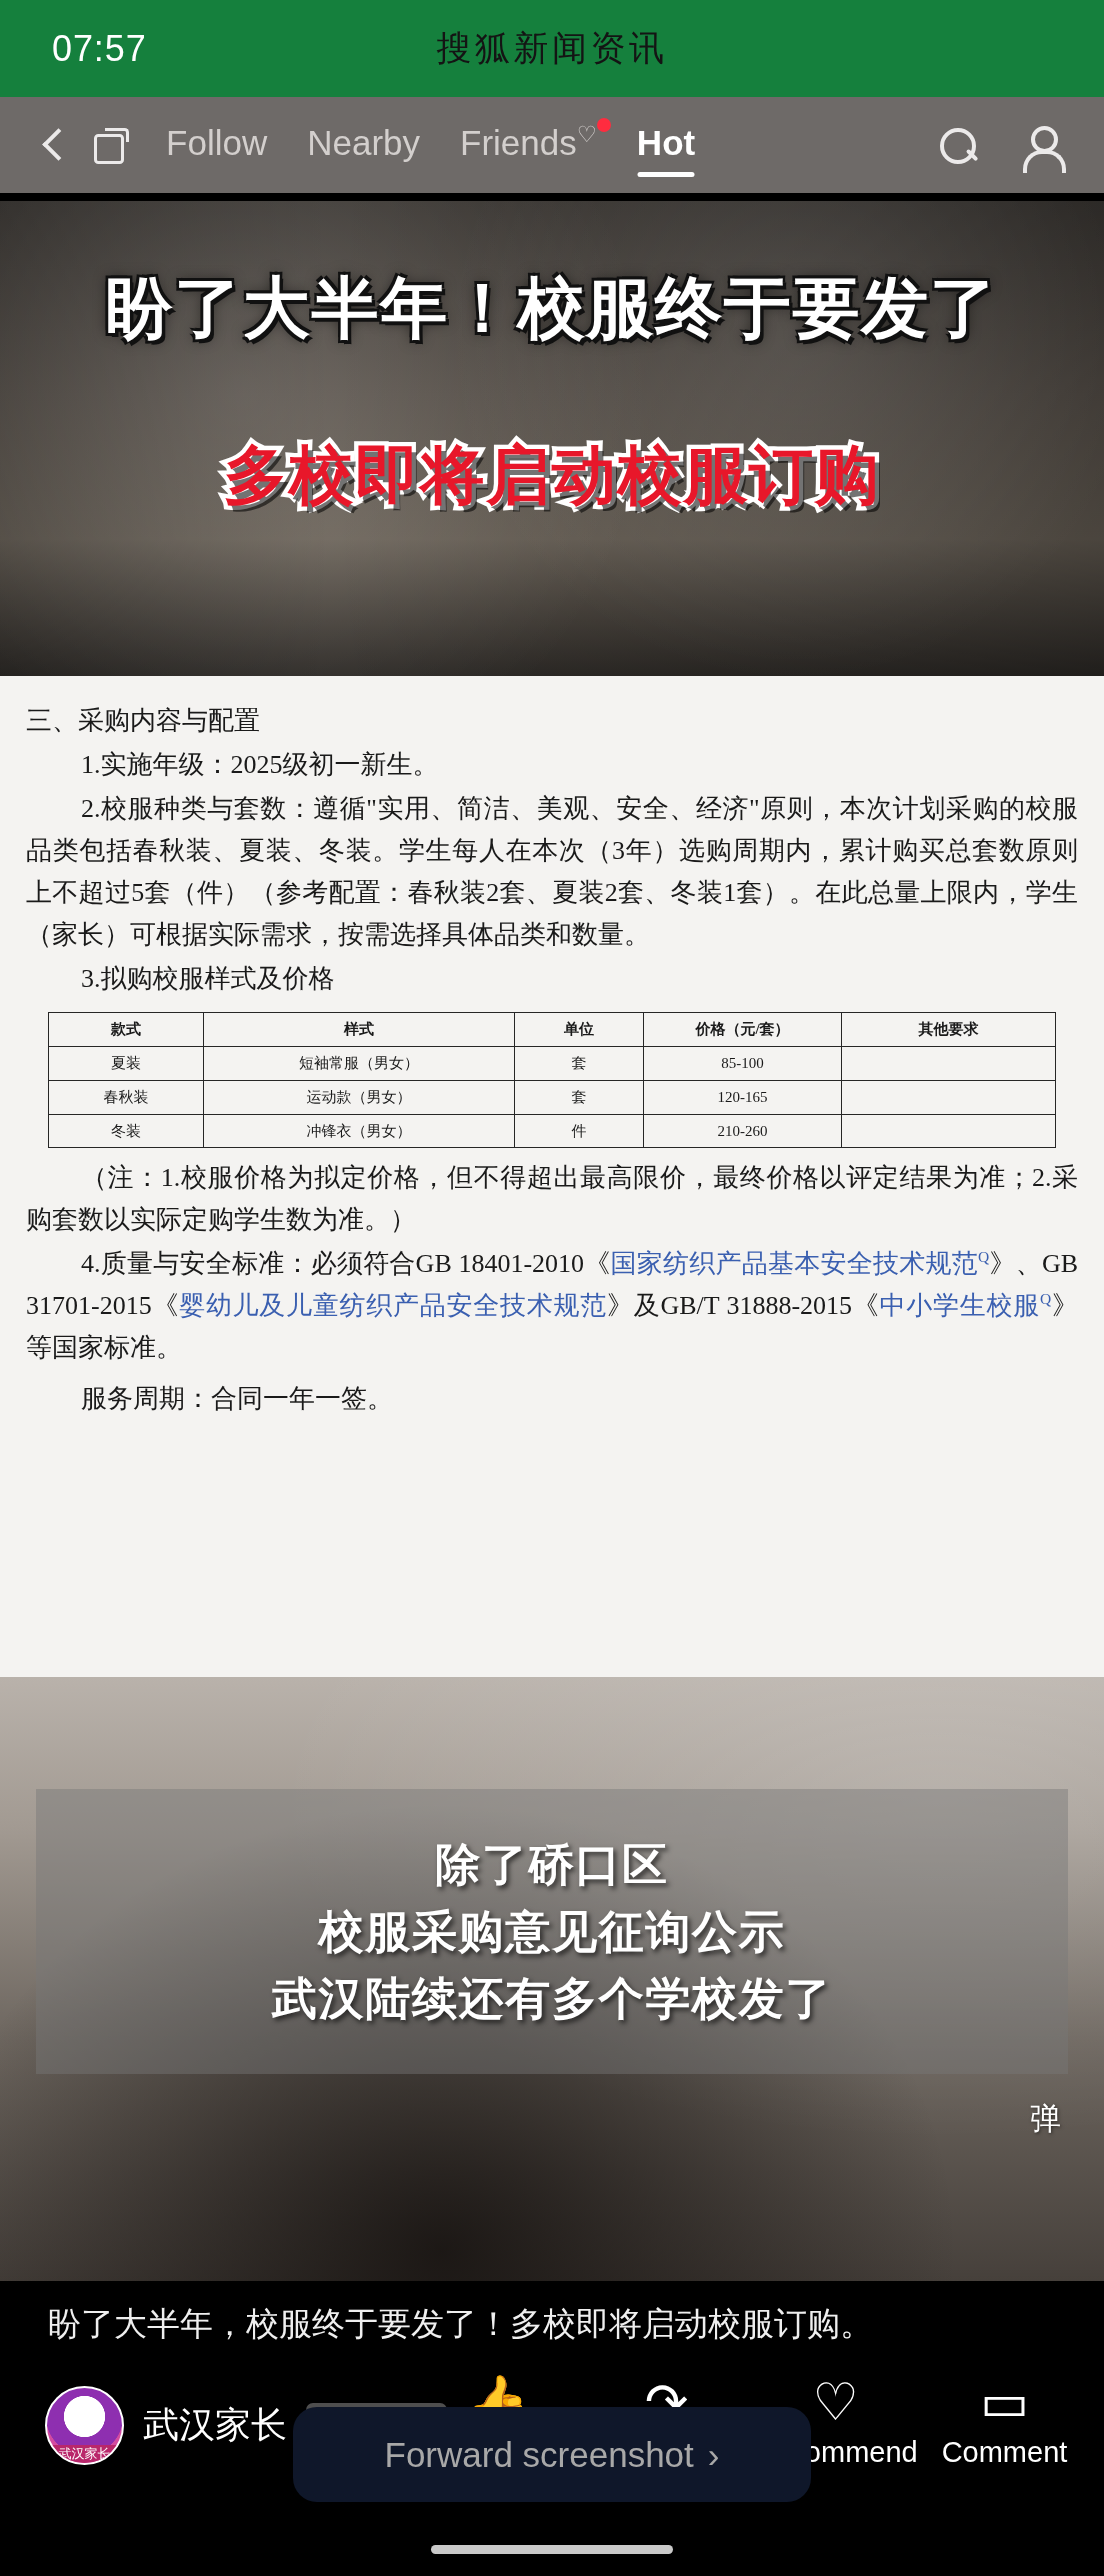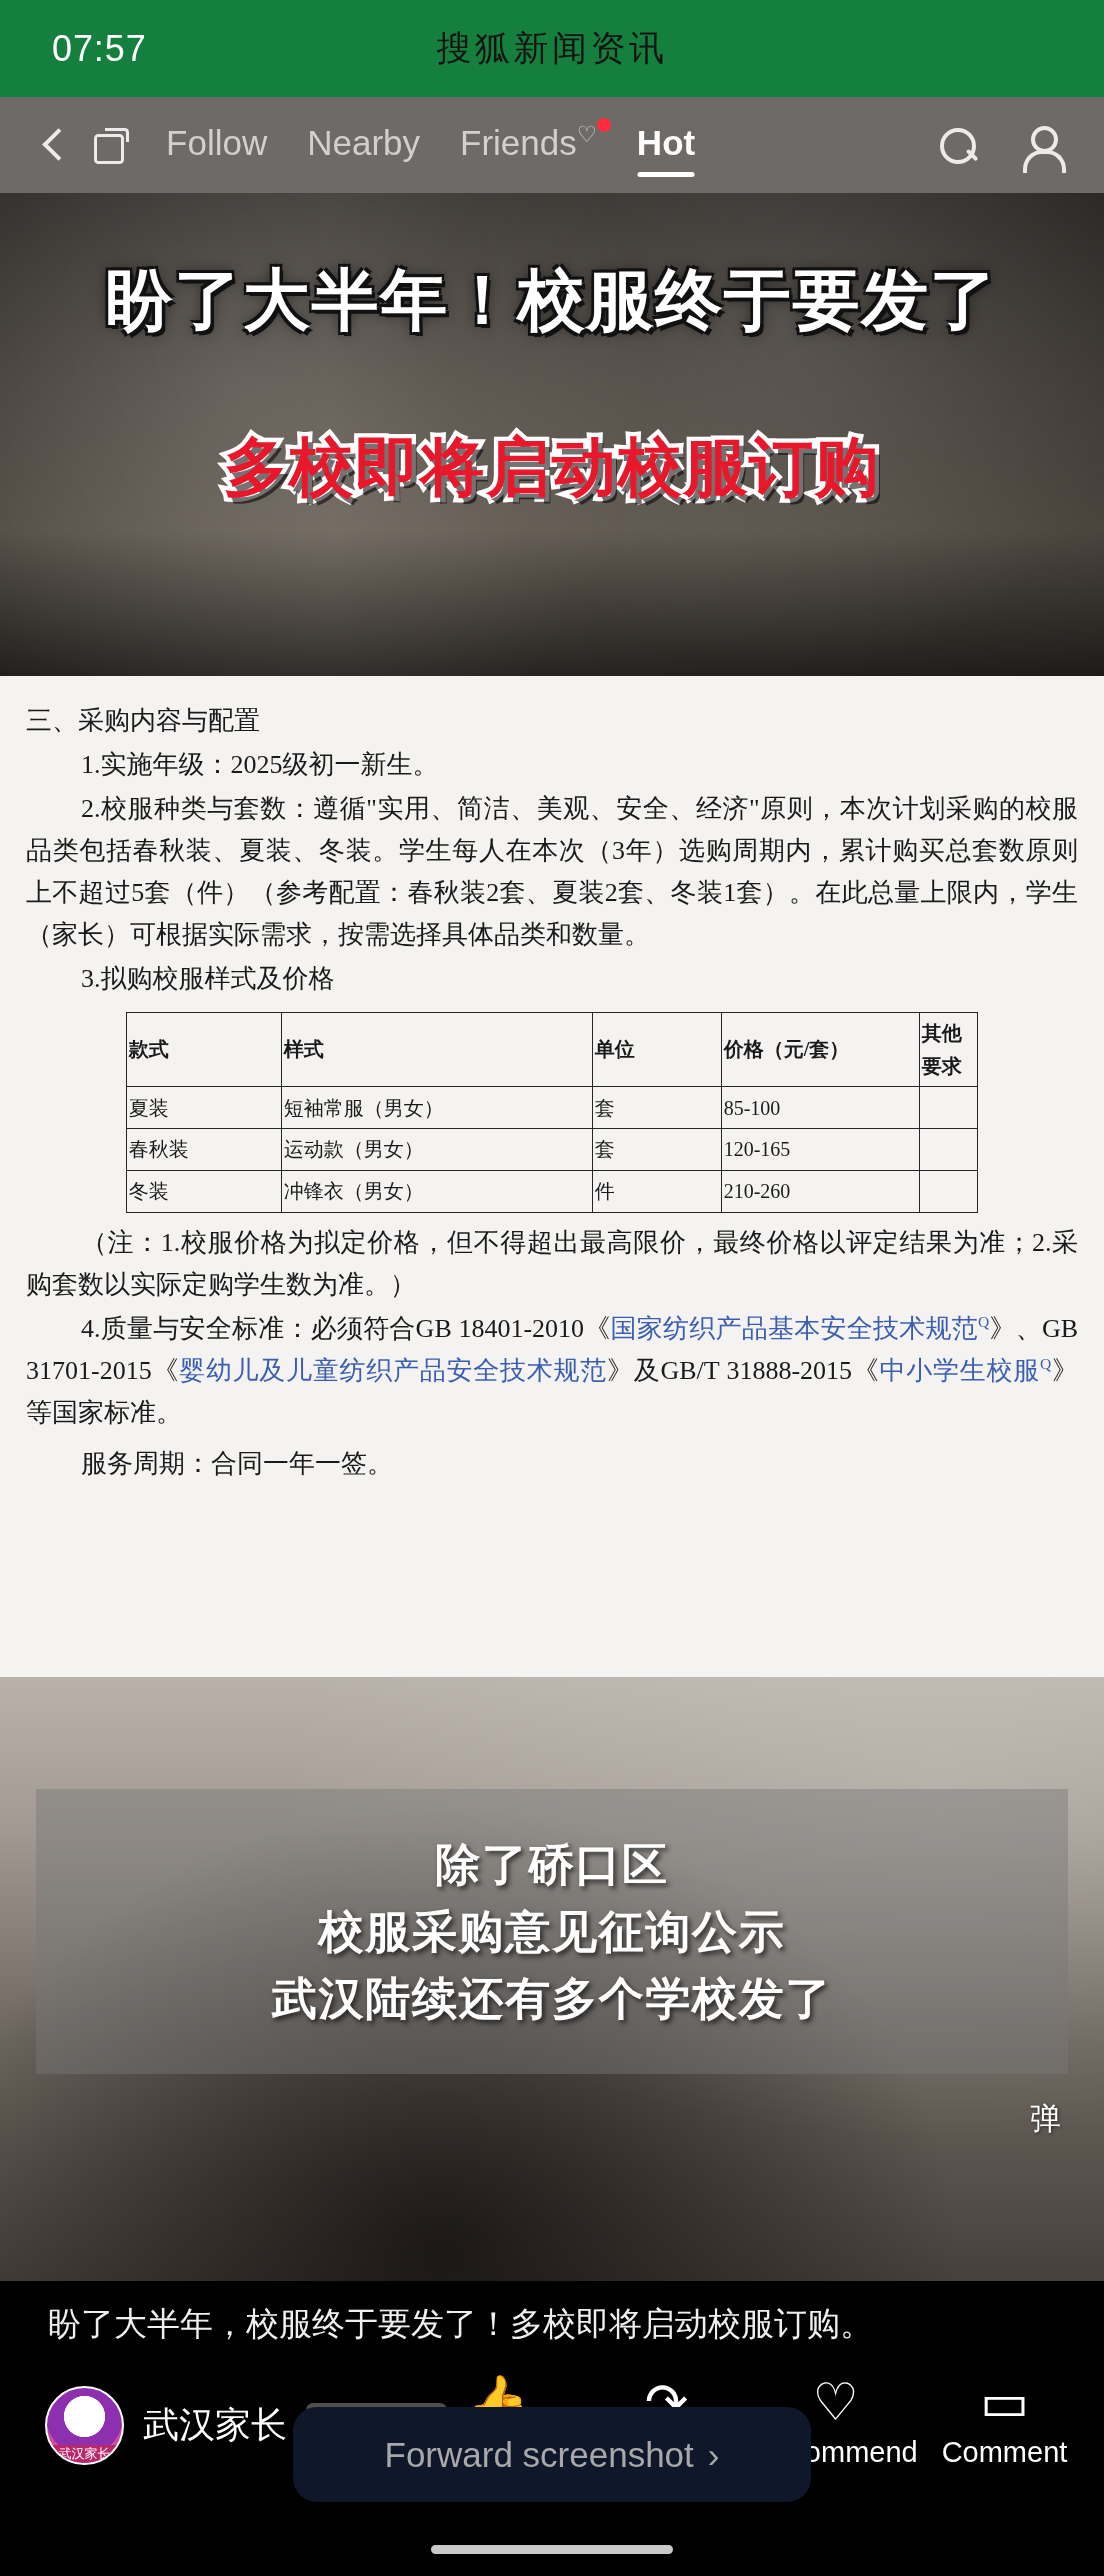--- a/index.html
+++ b/index.html
@@ -183,21 +183,21 @@
     top: 193px; left: 0;
     width: 1104px;
     height: 2383px;
     background: #000;
     overflow: hidden;
   }
 
   
   .hero {
     position: absolute;
-    top: 0; left: 0;
+    top: 8px; left: 0;
     width: 1104px; height: 483px;
     background:
       linear-gradient(180deg, #3e3a36 0%, #5a534c 40%, #6a6258 70%, #2a2724 100%);
     overflow: hidden;
   }
   .hero:after {
     content: "";
     position: absolute;
     inset: 0;
     background:
@@ -243,25 +243,25 @@
     color: #1a1a1a;
     padding: 24px 26px 0 26px;
     font-family: "Liberation Serif", serif;
     font-size: 26px;
     line-height: 1.62;
   }
   .doc p { margin-bottom: 1.7px; text-align: justify; }
   .doc .ind { text-indent: 55px; }
   .doc .sec { font-weight: normal; }
   .doc-table {
-    width: 852px;
+    width: 1008px;
     margin: 12px auto 8.6px auto;
     border-collapse: collapse;
-    font-size: 20px;
-    text-align: left;
+    font-size: 15px;
+    text-align: center;
   }
   .doc-table th, .doc-table td {
     border: 1.7px solid #262626;
     padding: 4.3px 1.7px;
     font-weight: normal;
   }
   .doc-table th { font-weight: bold; }
   .col1 { width: 155px; }
   .col2 { width: 311px; }
   .col3 { width: 129px; }

